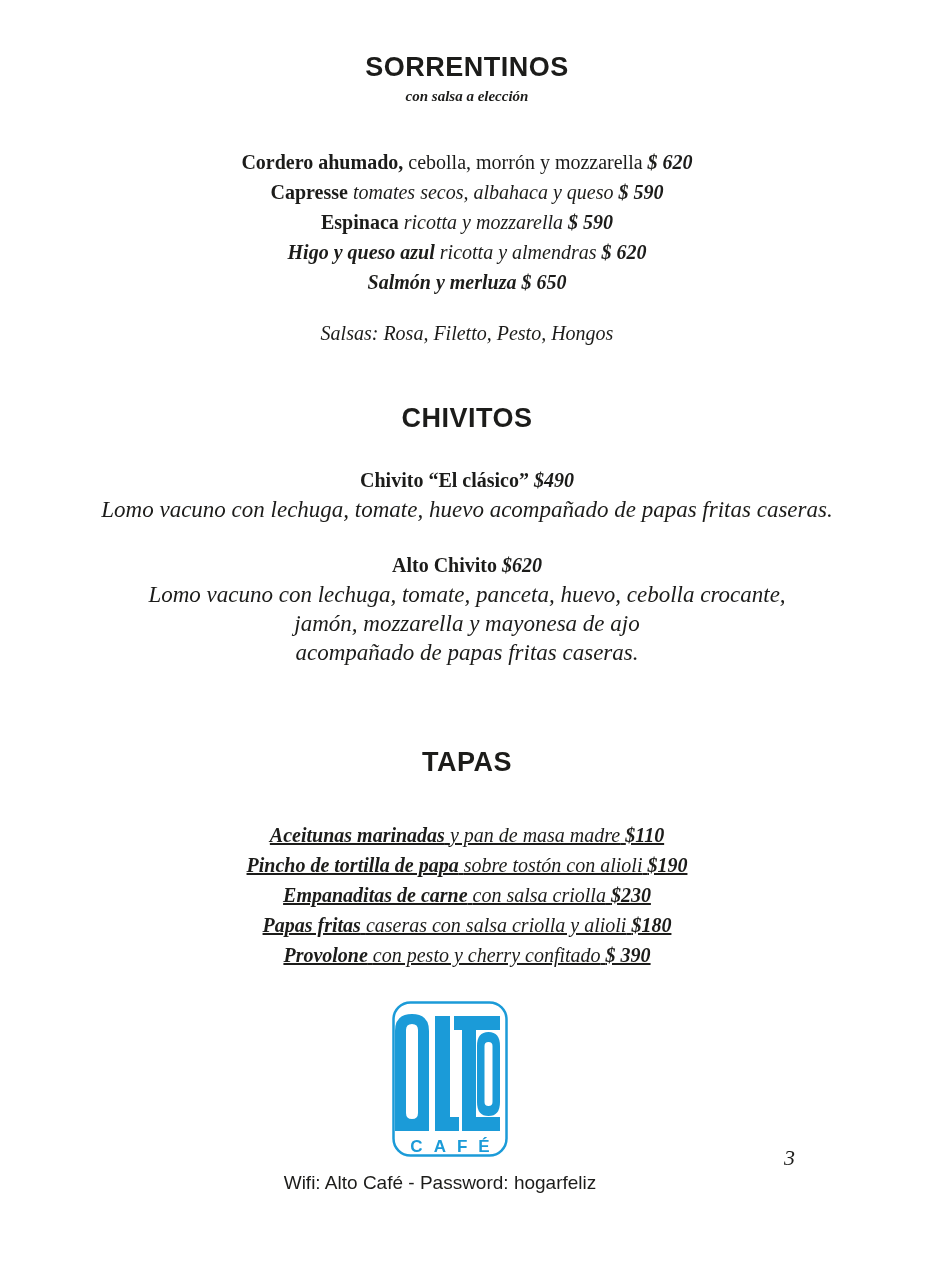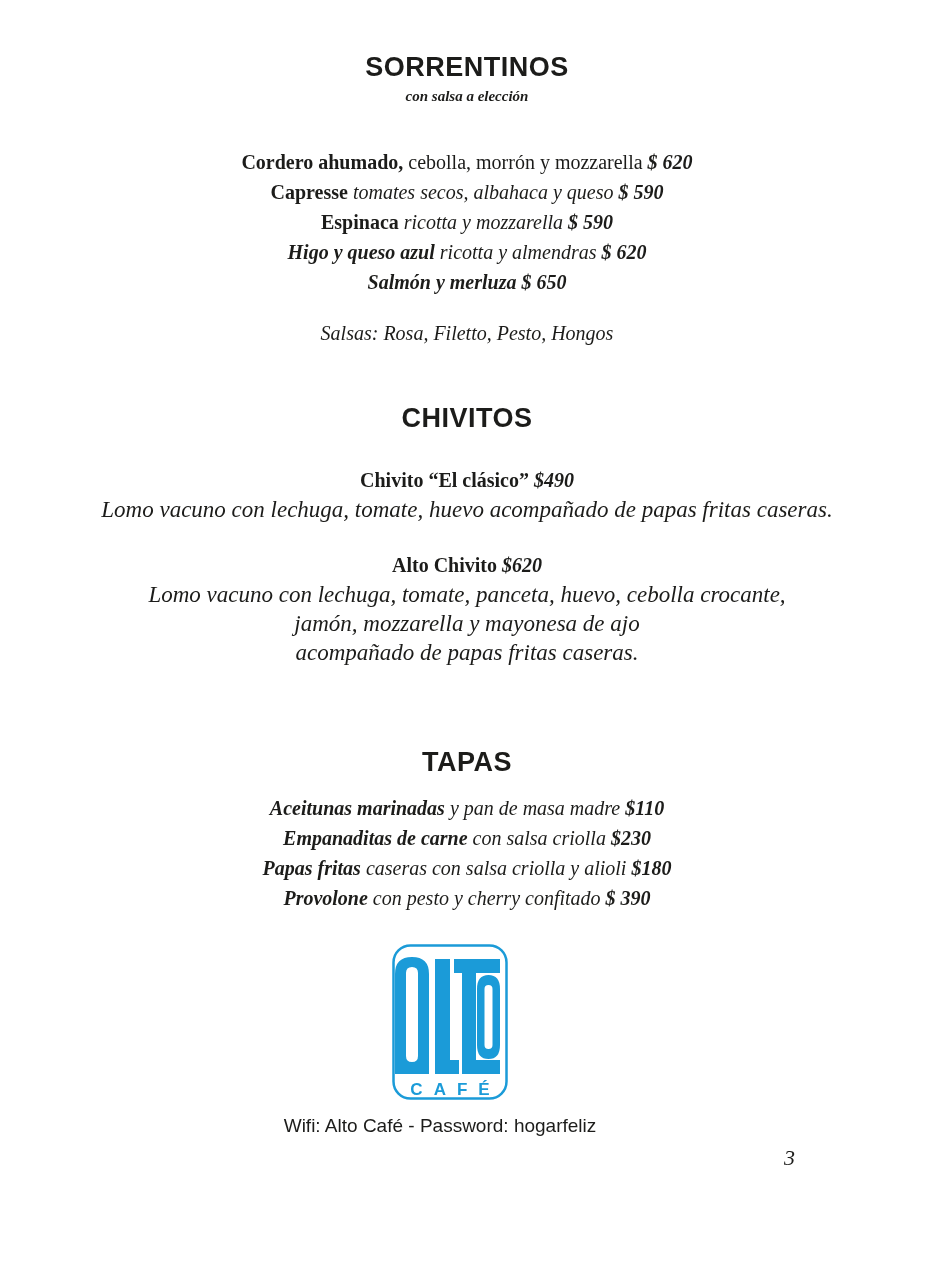--- a/index.html
+++ b/index.html
@@ -37,21 +37,21 @@
   .b{font-weight:bold;}
   .i{font-style:italic;}
   .bi{font-weight:bold;font-style:italic;}
   .items{margin-top:37px;}
   .note{margin-top:21px;}
   #h-chivitos{margin-top:55px;}
   .dish1{margin-top:32px;}
   .dish2{margin-top:26px;}
   .dish-desc{font-size:23px;line-height:29px;}
   #h-tapas{margin-top:80px;}
-  .tapas-items{margin-top:16px;}
+  .tapas-items{margin-top:43px;text-decoration:underline;}
   .logo{
     position:relative;
     width:116px;height:156px;
     margin:31px auto 0;
     left:-17px;
   }
   .logo svg{position:absolute;left:0;top:0;}
   .logo .cafe{
     position:absolute;left:0;right:0;bottom:0;
     text-align:center;
@@ -136,20 +136,25 @@
 
   <h1 class="head" id="h-tapas">TAPAS</h1>
 
   <div class="tapas-items">
     <div class="line">
       <span class="bi">Aceitunas marinadas</span>
       <span class="i">y pan de masa madre</span>
       <span class="bi">$110</span>
     </div>
     <div class="line">
+      <span class="bi">Pincho de tortilla de papa</span>
+      <span class="i">sobre tostón con alioli</span>
+      <span class="bi">$190</span>
+    </div>
+    <div class="line">
       <span class="bi">Empanaditas de carne</span>
       <span class="i">con salsa criolla</span>
       <span class="bi">$230</span>
     </div>
     <div class="line">
       <span class="bi">Papas fritas</span>
       <span class="i">caseras con salsa criolla y alioli</span>
       <span class="bi">$180</span>
     </div>
     <div class="line">

